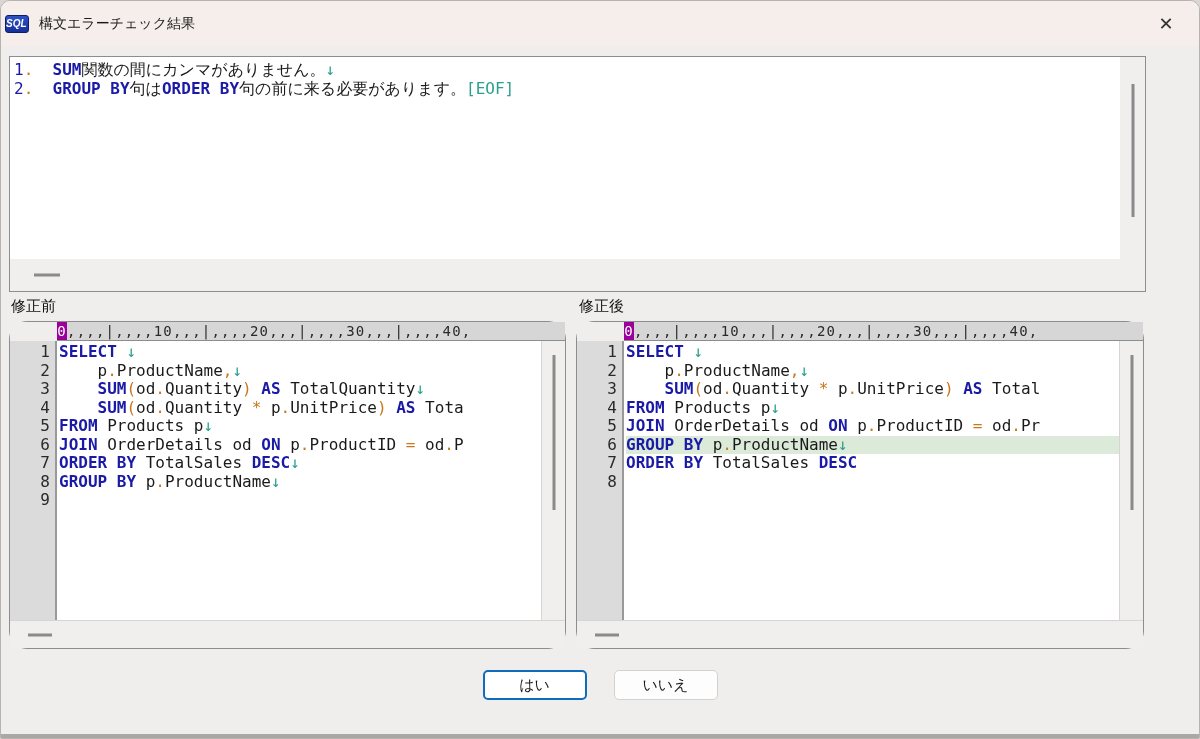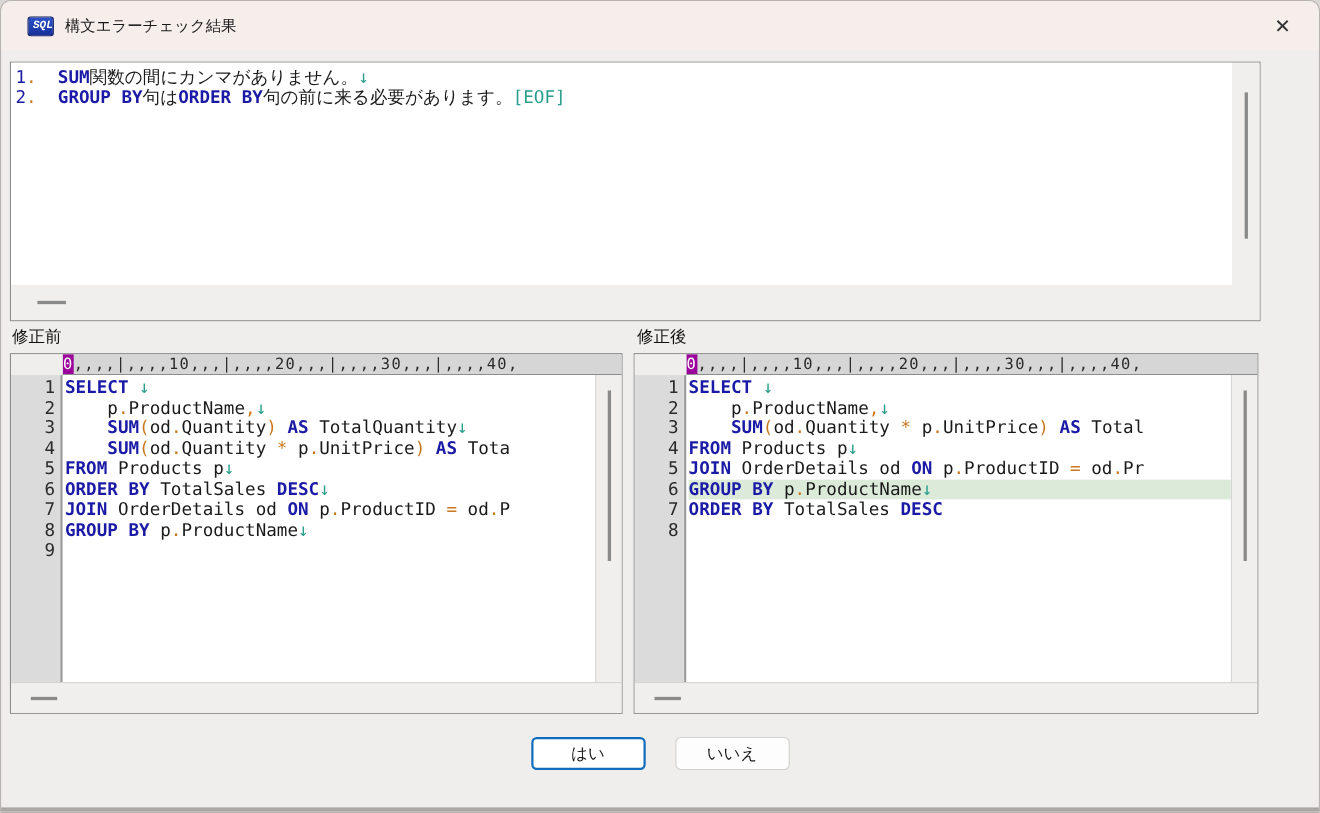--- a/index.html
+++ b/index.html
@@ -14,27 +14,27 @@
     overflow:hidden;
   }
 
   
   .titlebar{
     position:absolute; top:0; left:0; right:0; height:45px;
     background:#f5eeeb;
     display:flex; align-items:center;
   }
   .sql-badge{
-    margin-left:24px;
+    margin-left:4px;
     width:24px; height:18px;
     background:linear-gradient(#2d52c8,#16309a);
     border:1px solid #0c1d66; border-radius:3px;
     color:#ffffff; font-weight:bold; font-style:italic;
-    font-size:10px; line-height:16px; text-align:right;
-    font-family:Liberation Mono, monospace;
+    font-size:10px; line-height:16px; text-align:left;
+    font-family:Liberation Sans, sans-serif;
   }
   .title{
     margin-left:10px; font-size:14px; color:#1a1a1a;
   }
   .close-btn{
     position:absolute; right:20px; top:10px;
     width:26px; height:26px; text-align:center; line-height:26px;
     font-size:18px; color:#333; cursor:pointer;
   }
 
@@ -86,20 +86,21 @@
   }
   .label-before{ left:10px; }
   .label-after{ left:578px; }
 
   
   .sql-panel{
     top:320px; height:328px;
     display:grid;
     grid-template-columns:47px 1fr 24px;
     grid-template-rows:19px 1fr 28px;
+    border-radius:18px;
   }
   .sql-before{ left:8px;  width:557px; }
   .sql-after { left:575px; width:568px; }
 
   .corner{ grid-row:1; grid-column:1; background:#efeeec; }
   .ruler{
     grid-row:1; grid-column:2/4;
     background:#d6d6d6; border-bottom:1px solid #8d8d8d;
     font-family:"DejaVu Sans Mono", monospace;
     font-size:14px; letter-spacing:1.2px; line-height:18px;
@@ -183,22 +184,22 @@
         <div class="gnum">7</div>
         <div class="gnum">8</div>
         <div class="gnum">9</div>
       </div>
     <div class="code-area">
         <div class="cline"><span class="tok-k">SELECT</span><span class="tok-t"> </span><span class="tok-n">↓</span></div>
         <div class="cline"><span class="tok-t">    p</span><span class="tok-p">.</span><span class="tok-t">ProductName</span><span class="tok-p">,</span><span class="tok-n">↓</span></div>
         <div class="cline"><span class="tok-t">    </span><span class="tok-k">SUM</span><span class="tok-p">(</span><span class="tok-t">od</span><span class="tok-p">.</span><span class="tok-t">Quantity</span><span class="tok-p">)</span><span class="tok-t"> </span><span class="tok-k">AS</span><span class="tok-t"> TotalQuantity</span><span class="tok-n">↓</span></div>
         <div class="cline"><span class="tok-t">    </span><span class="tok-k">SUM</span><span class="tok-p">(</span><span class="tok-t">od</span><span class="tok-p">.</span><span class="tok-t">Quantity </span><span class="tok-p">*</span><span class="tok-t"> p</span><span class="tok-p">.</span><span class="tok-t">UnitPrice</span><span class="tok-p">)</span><span class="tok-t"> </span><span class="tok-k">AS</span><span class="tok-t"> Tota</span></div>
         <div class="cline"><span class="tok-k">FROM</span><span class="tok-t"> Products p</span><span class="tok-n">↓</span></div>
+        <div class="cline"><span class="tok-k">JOIN</span><span class="tok-t"> OrderDetails od </span><span class="tok-k">ON</span><span class="tok-t"> p</span><span class="tok-p">.</span><span class="tok-t">ProductID </span><span class="tok-p">=</span><span class="tok-t"> od</span><span class="tok-p">.</span><span class="tok-t">P</span></div>
         <div class="cline"><span class="tok-k">ORDER BY</span><span class="tok-t"> TotalSales </span><span class="tok-k">DESC</span><span class="tok-n">↓</span></div>
-        <div class="cline"><span class="tok-k">JOIN</span><span class="tok-t"> OrderDetails od </span><span class="tok-k">ON</span><span class="tok-t"> p</span><span class="tok-p">.</span><span class="tok-t">ProductID </span><span class="tok-p">=</span><span class="tok-t"> od</span><span class="tok-p">.</span><span class="tok-t">P</span></div>
         <div class="cline"><span class="tok-k">GROUP BY</span><span class="tok-t"> p</span><span class="tok-p">.</span><span class="tok-t">ProductName</span><span class="tok-n">↓</span></div>
         <div class="cline"></div>
       </div>
     <div class="track sql-vtrack">
       <div class="vthumb" style="top:14px;height:155px;"></div>
     </div>
     <div class="track sql-htrack">
       <div class="hthumb" style="left:18px;width:24px;"></div>
     </div>
   </div>

